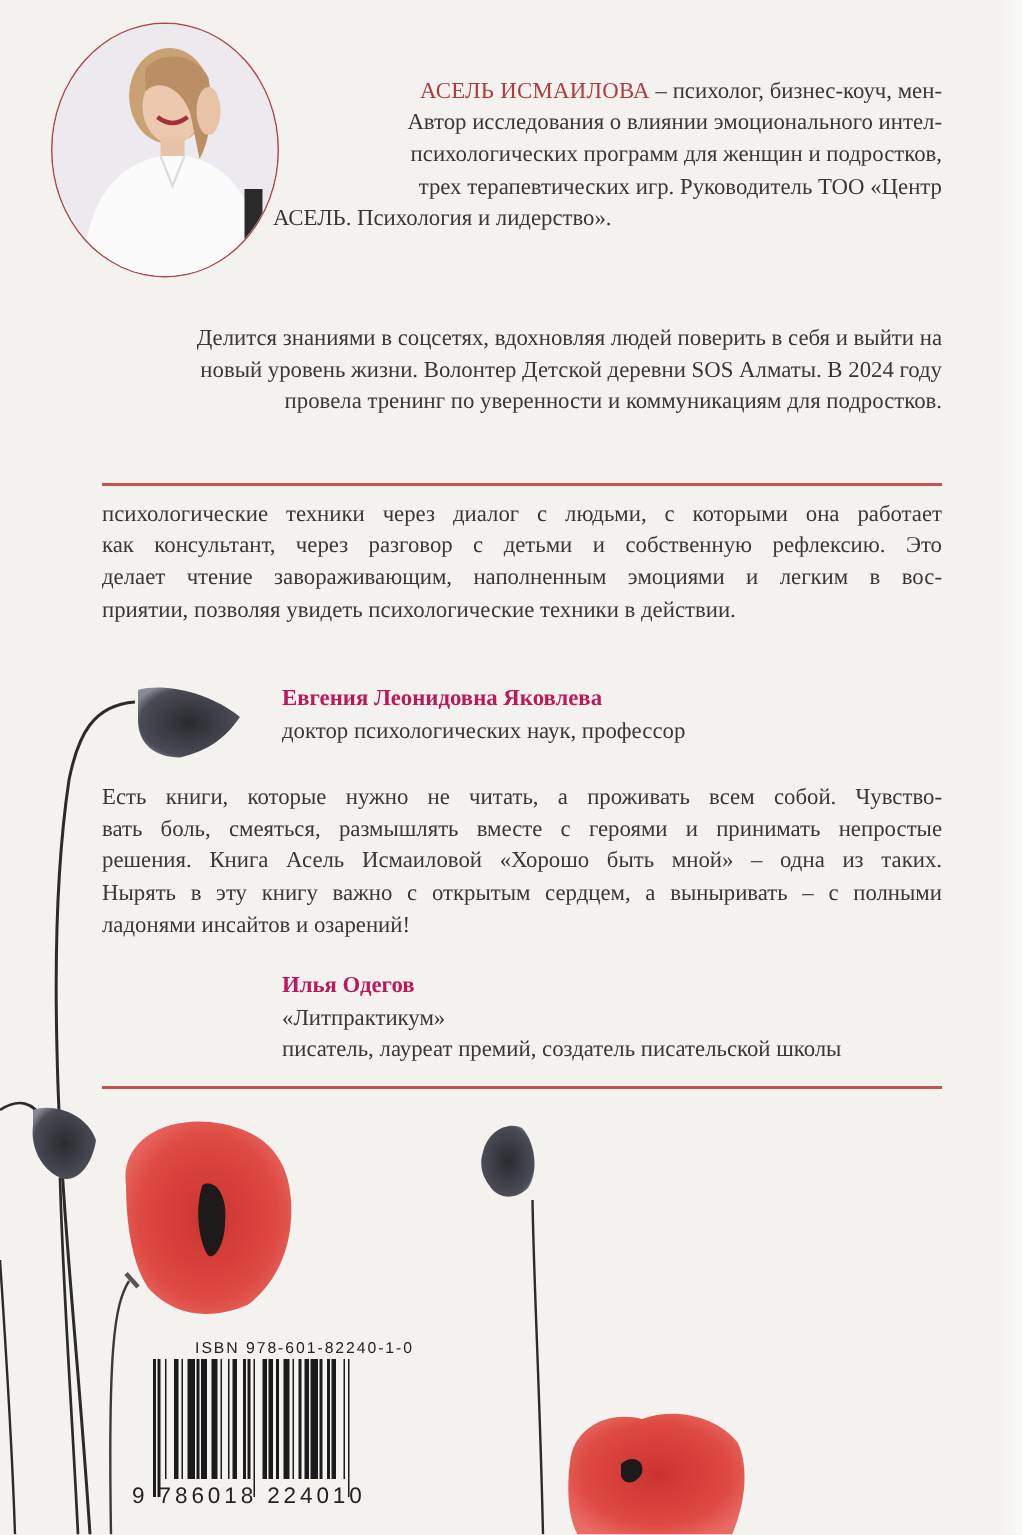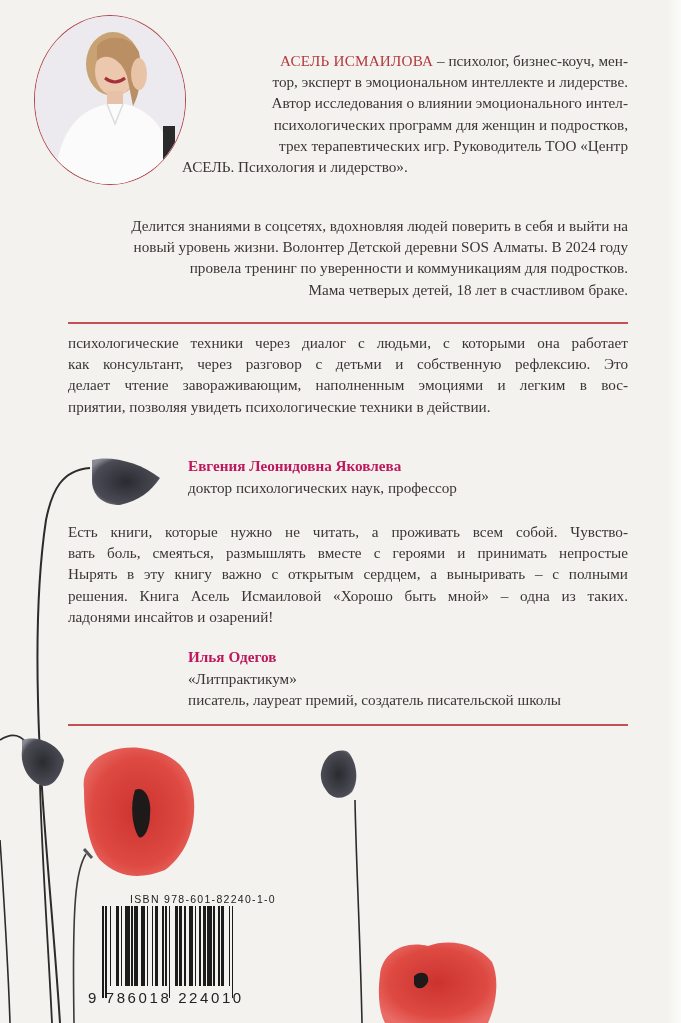--- a/index.html
+++ b/index.html
@@ -120,52 +120,50 @@
       <path d="M 72 88 L 80 108 L 88 88" stroke="#dcdcdc" stroke-width="1.5" fill="none"></path>
       <ellipse cx="104" cy="58" rx="8" ry="16" fill="#e9c3a6"></ellipse>
       <rect x="128" y="110" width="12" height="50" fill="#2a2a2a"></rect>
     </svg>
   </div>
 
   <div class="text bio-wrap">
     <span class="bio-line l0">
       <span class="name-red" style="display:inline">АСЕЛЬ ИСМАИЛОВА</span><span style="display:inline"> – психолог, бизнес-коуч, мен-</span>
     </span>
-    <span class="bio-line">тор, эксперт в эмоциональном интеллекте и лидерстве.</span>
     <span class="bio-line">Автор исследования о влиянии эмоционального интел-</span>
     <span class="bio-line">психологических программ для женщин и подростков,</span>
     <span class="bio-line">трех терапевтических игр. Руководитель ТОО «Центр</span>
     <span class="bio-line" style="text-align:left; padding-left:114px;">АСЕЛЬ. Психология и лидерство».</span>
   </div>
 
   <div class="text bio-tail" style="top:215px;">
     <span>Делится знаниями в соцсетях, вдохновляя людей поверить в себя и выйти на</span>
     <span>новый уровень жизни. Волонтер Детской деревни SOS Алматы. В 2024 году</span>
     <span>провела тренинг по уверенности и коммуникациям для подростков.</span>
-    <span>Мама четверых детей, 18 лет в счастливом браке.</span>
   </div>
 
   <div class="rule r1"></div>
 
   <div class="text review review1">
     <span>психологические техники через диалог с людьми, с которыми она работает</span>
     <span>как консультант, через разговор с детьми и собственную рефлексию. Это</span>
     <span>делает чтение завораживающим, наполненным эмоциями и легким в вос-</span>
     <span class="last">приятии, позволяя увидеть психологические техники в действии.</span>
   </div>
   <div class="sig sig1">
     <span class="who">Евгения Леонидовна Яковлева</span>
     <span class="role">доктор психологических наук, профессор</span>
   </div>
 
   <div class="text review review2">
     <span>Есть книги, которые нужно не читать, а проживать всем собой. Чувство-</span>
     <span>вать боль, смеяться, размышлять вместе с героями и принимать непростые</span>
+    <span>решения. Книга Асель Исмаиловой «Хорошо быть мной» – одна из таких.</span>
     <span>Нырять в эту книгу важно с открытым сердцем, а выныривать – с полными</span>
-    <span>решения. Книга Асель Исмаиловой «Хорошо быть мной» – одна из таких.</span>
     <span class="last">ладонями инсайтов и озарений!</span>
   </div>
   <div class="sig sig2">
     <span class="who">Илья Одегов</span>
     <span class="role">«Литпрактикум»</span>
     <span class="role">писатель, лауреат премий, создатель писательской школы</span>
   </div>
 
   <div class="rule r2"></div>
 

